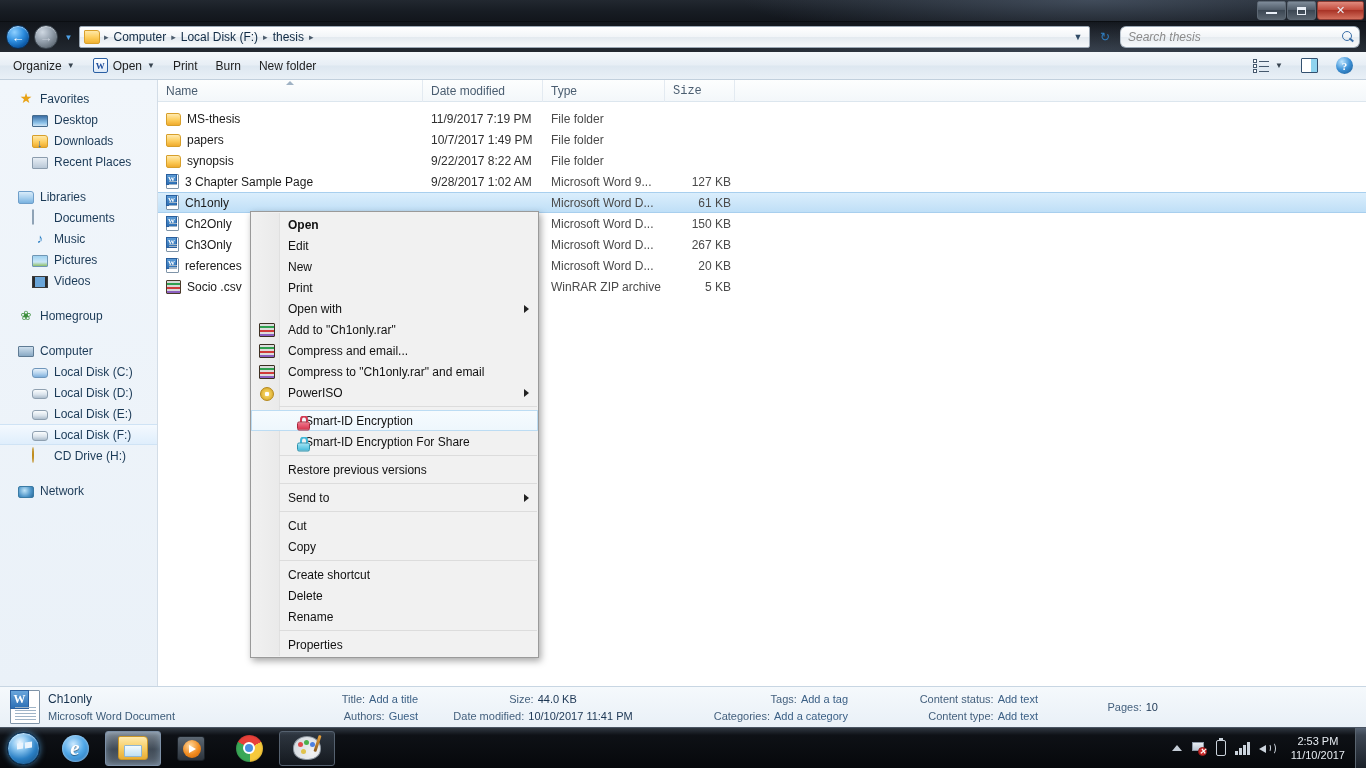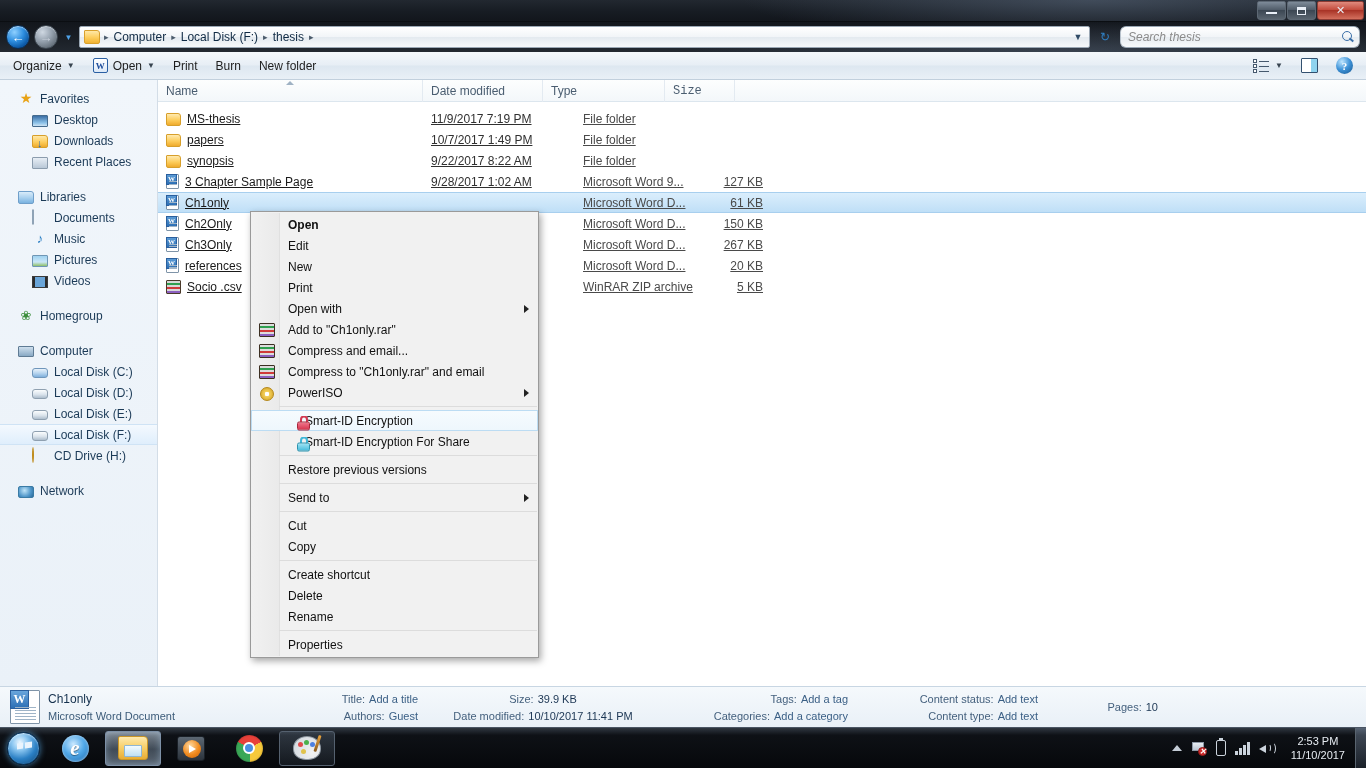--- a/index.html
+++ b/index.html
@@ -285,24 +285,24 @@
   .rows { flex: 1; overflow: hidden; padding-top: 6px; }
   .row {
     height: 21px; display: flex; align-items: center;
     font-size: 12px; color: #1a1a1a; cursor: default;
   }
   .row.selected {
     background: linear-gradient(180deg, #dbeefc 0%, #bfdff7 100%);
     border-top: 1px solid #a8cfee; border-bottom: 1px solid #a8cfee;
     height: 21px;
   }
-  .cell { padding-left: 8px; white-space: nowrap; overflow: hidden; text-decoration: underline; }
+  .cell { padding-left: 8px; white-space: nowrap; overflow: hidden; }
   .cell.c-name { width: 265px; display: flex; align-items: center; gap: 6px; }
   .cell.c-date { width: 120px; color: #303030; }
-  .cell.c-type { width: 122px; color: #4a4a4a; margin-left: 32px; }
+  .cell.c-type { width: 122px; color: #4a4a4a; }
   .cell.c-size { width: 70px; color: #4a4a4a; text-align: right; padding-right: 4px; padding-left: 0; }
 
   .fico { width: 15px; height: 15px; flex: none; position: relative; }
   .fico.folder {
     background: linear-gradient(180deg, #ffeab0 0%, #fdcd5c 55%, #efab2d 100%);
     border: 1px solid #d79f2b; border-radius: 1px 3px 2px 2px; height: 13px; margin-top: 1px;
   }
   .fico.word {
     background: #fff; border: 1px solid #7f94a8; border-radius: 1px;
     height: 15px; width: 13px;
@@ -893,21 +893,21 @@
         </div>
         <div class="detline">
           <span class="dlabel">Authors:</span>
           <span class="dval link">Guest</span>
         </div>
       </div>
 
       <div class="detcol c3">
         <div class="detline">
           <span class="dlabel">Size:</span>
-          <span class="dval">39.9 KB</span>
+          <span class="dval">44.0 KB</span>
         </div>
         <div class="detline">
           <span class="dlabel">Date modified:</span>
           <span class="dval">10/10/2017 11:41 PM</span>
         </div>
       </div>
 
       <div class="detcol c4">
         <div class="detline">
           <span class="dlabel">Tags:</span>

